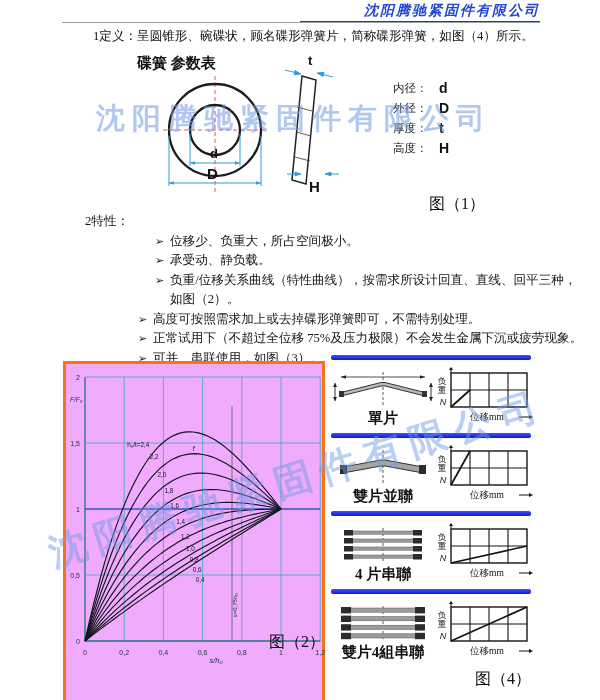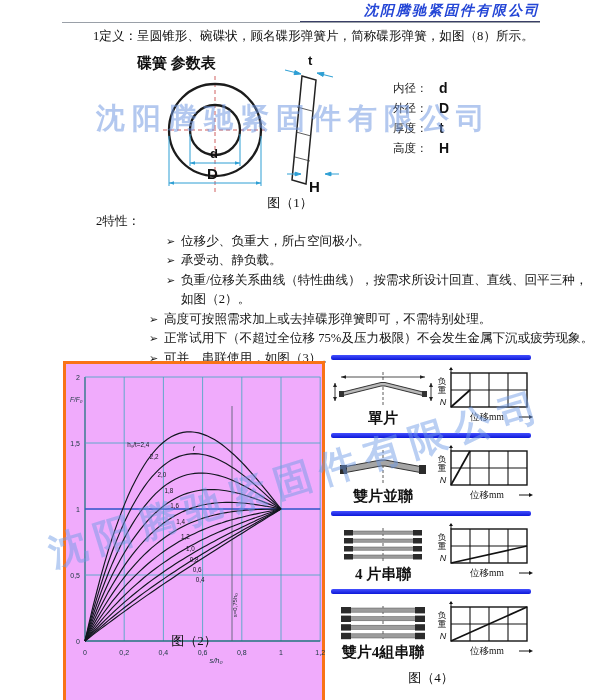--- a/index.html
+++ b/index.html
@@ -8,24 +8,24 @@
   .abs{position:absolute;}
   
   .company{top:2px;left:0;width:540px;text-align:right;font-size:14px;font-weight:bold;
            font-style:italic;letter-spacing:2px;color:#2446d6;}
   .rule-light{top:22px;left:62px;width:478px;height:1px;background:#9aa0a8;}
   .rule-dark{top:20.5px;left:300px;width:240px;height:1.5px;background:#3a3f66;}
   
   .definition{top:28px;left:93px;width:480px;font-size:12.6px;color:#101010;}
   
   .fig1{top:52px;left:95px;}
-  .caption{font-size:13px;text-align:center;color:#101010;}
+  .caption{font-size:16px;text-align:right;color:#101010;}
   .cap1{top:194px;left:95px;width:390px;}
   
-  .features{top:212px;left:96px;width:500px;font-size:12.6px;line-height:19.5px;color:#141414;}
+  .features{top:212px;left:85px;width:500px;font-size:12.6px;line-height:19.5px;color:#141414;}
   .features ul{list-style:none;margin:0;padding:0;}
   .features li{padding-left:85px;text-indent:-15px;}
   .features li:nth-child(n+4){padding-left:68px;}
   .features .b{display:inline-block;width:15px;text-indent:0;font-size:11px;}
   
   .chart2{top:361px;left:63px;width:262px;height:356px;background:#f0abfc;
           border:3px solid #f97316;box-sizing:border-box;}
   .cap2{top:632px;left:63px;width:262px;}
   
   .f3col{top:355px;left:331px;width:200px;}
@@ -43,21 +43,21 @@
   svg text{font-family:"Liberation Sans","DejaVu Sans",sans-serif;}
   svg text.serif{font-family:"Liberation Serif","DejaVu Serif",serif;}
 </style>
 </head>
 <body>
 
 <div class="abs company">沈阳腾驰紧固件有限公司</div>
 <div class="abs rule-light"></div>
 <div class="abs rule-dark"></div>
 
-<div class="abs definition">1定义：呈圆锥形、碗碟状，顾名碟形弹簧片，简称碟形弹簧，如图（8）所示。</div>
+<div class="abs definition">1定义：呈圆锥形、碗碟状，顾名碟形弹簧片，简称碟形弹簧，如图（4）所示。</div>
 
 <svg class="abs fig1" width="390" height="146" viewBox="0 0 390 146">
   <text class="serif" x="42" y="16" font-size="15" font-weight="bold" fill="#101010">碟簧 参数表</text>
 
   <g>
     <line x1="120" y1="24" x2="120" y2="140" stroke="#d06060" stroke-width="1" stroke-dasharray="4,3"></line>
     <line x1="68" y1="78" x2="172" y2="78" stroke="#d06060" stroke-width="1" stroke-dasharray="4,3"></line>
     <circle cx="120" cy="78" r="46" fill="none" stroke="#1c1c1c" stroke-width="2.3"></circle>
     <circle cx="120" cy="78" r="25" fill="none" stroke="#1c1c1c" stroke-width="2.3"></circle>
     <g stroke="#2e9fd4" stroke-width="1">

